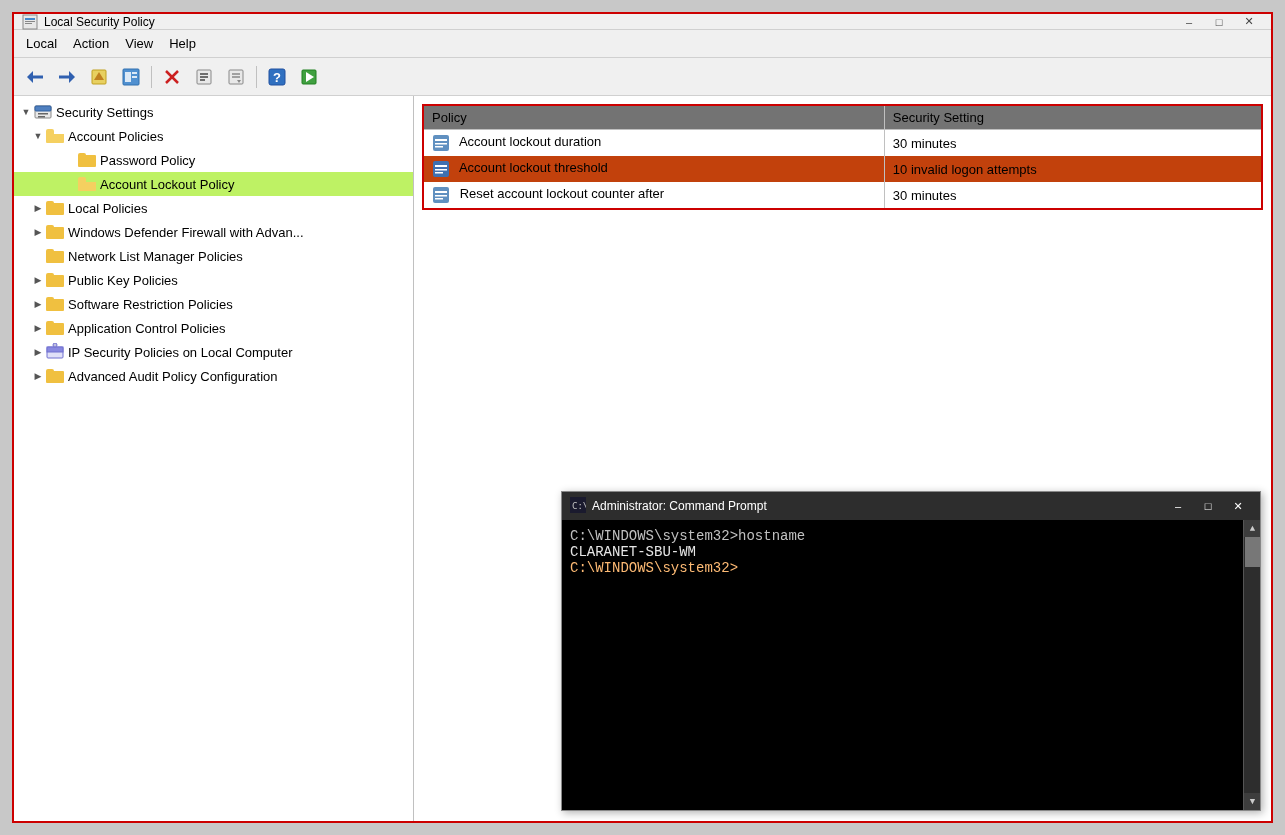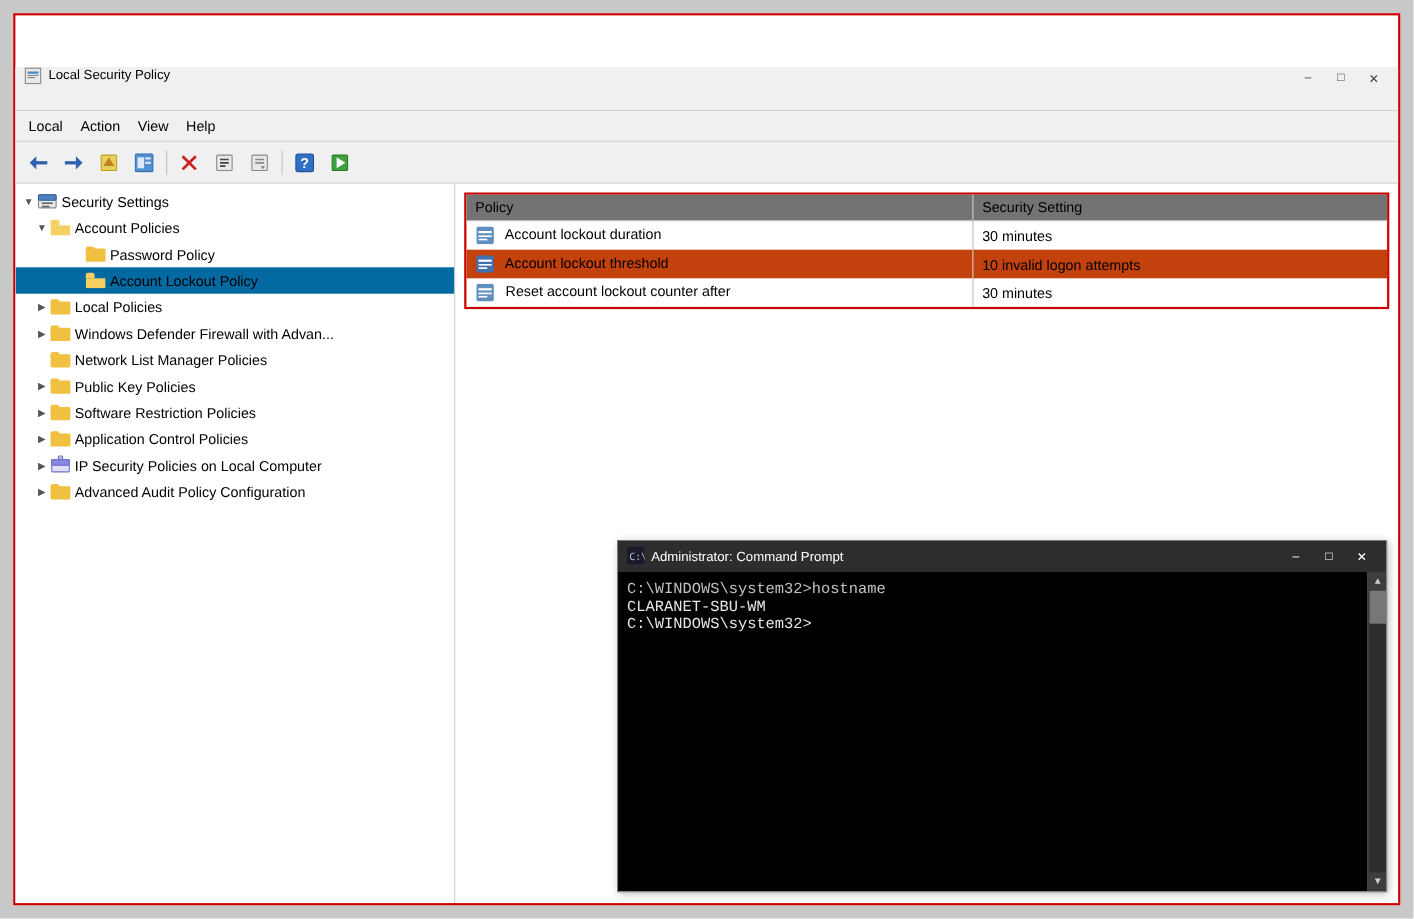--- a/index.html
+++ b/index.html
@@ -20,27 +20,26 @@
       width: 1261px;
       height: 811px;
       background: #fff;
       display: flex;
       flex-direction: column;
     }
 
     
     .title-bar {
       background: #f0f0f0;
-      height: 40px;
-      display: flex;
-      align-items: flex-start;
+      height: 16px;
+      display: flex;
+      align-items: center;
       padding: 0 8px;
       border-bottom: 1px solid #d0d0d0;
       user-select: none;
-      margin-top: 47px;
     }
     .title-bar-icon {
       width: 16px;
       height: 16px;
       margin-right: 6px;
       display: flex;
       align-items: center;
       justify-content: center;
     }
     .title-bar-title {
@@ -129,21 +128,21 @@
     }
 
     .tree-item {
       display: flex;
       align-items: center;
       height: 24px;
       padding: 0 4px;
       cursor: pointer;
       white-space: nowrap;
     }
-    .tree-item.selected { background: #0369a1; }
+    .tree-item.selected { background: #bef264; }
 
     .tree-expand {
       width: 16px;
       height: 16px;
       display: flex;
       align-items: center;
       justify-content: center;
       font-size: 9px;
       color: #555;
       flex-shrink: 0;
@@ -637,21 +636,21 @@
           <div class="cmd-titlebar-btns">
             <button class="cmd-btn">–</button>
             <button class="cmd-btn">□</button>
             <button class="cmd-btn cmd-close">✕</button>
           </div>
         </div>
         <div class="cmd-body">
           <div style="color:#c0c0c0; white-space:pre;">C:\WINDOWS\system32&gt;hostname</div>
           <div style="color:#e5e5e5; white-space:pre;">CLARANET-SBU-WM</div>
           <div style="color:#c0c0c0; white-space:pre;"></div>
-          <div style="color:#e5e5e5; white-space:pre;">C:\WINDOWS\system32&gt;</div>
+          <div style="color:#fdba74; white-space:pre;">C:\WINDOWS\system32&gt;</div>
           <div class="cmd-scrollbar">
             <div class="cmd-scrollbar-up">▲</div>
             <div class="cmd-scrollbar-thumb"></div>
             <div class="cmd-scrollbar-down" style="position:absolute;bottom:0;width:17px;">▼</div>
           </div>
         </div>
       </div>
 
     </div>
   </div>

